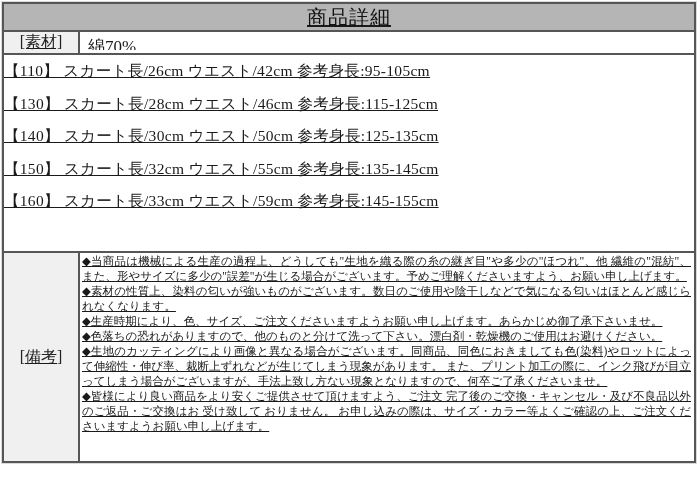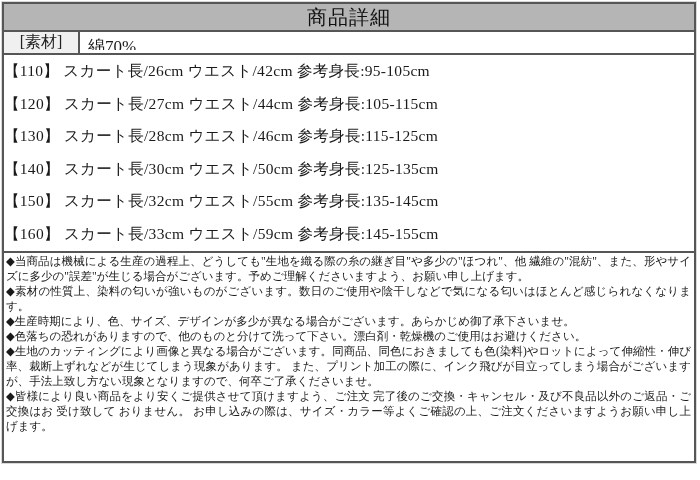--- a/index.html
+++ b/index.html
@@ -13,20 +13,21 @@
   }
   .product-table {
     position: absolute;
     left: 2px;
     top: 2px;
     width: 694px;
     border: 2px solid #565656;
     background: #ffffff;
     box-sizing: border-box;
     outline: 1px solid #d9d9d9;
+    text-decoration: underline;
   }
   .table-header {
     height: 26px;
     line-height: 26px;
     background: #b5b5b5;
     border-bottom: 2px solid #565656;
     text-align: center;
     font-size: 20px;
     letter-spacing: 1px;
     color: #111111;
@@ -92,32 +93,32 @@
   <div class="table-header">商品詳細</div>
 
   <div class="row row-material">
     <div class="label-cell">[素材]</div>
     <div class="value-cell">綿70%</div>
   </div>
 
   <div class="row row-sizes">
     <div class="value-cell">
       <div class="size-line">【110】 スカート長/26cm ウエスト/42cm 参考身長:95-105cm</div>
-      <div class="size-line">【120】 スカート長/27cm ウエスト/44cm 参考身長:105-115cm</div>
       <div class="size-line">【130】 スカート長/28cm ウエスト/46cm 参考身長:115-125cm</div>
       <div class="size-line">【140】 スカート長/30cm ウエスト/50cm 参考身長:125-135cm</div>
       <div class="size-line">【150】 スカート長/32cm ウエスト/55cm 参考身長:135-145cm</div>
       <div class="size-line">【160】 スカート長/33cm ウエスト/59cm 参考身長:145-155cm</div>
     </div>
   </div>
 
   <div class="row row-notes">
+    <div class="label-cell">[備考]</div>
     <div class="value-cell">
       <p class="note-item">◆当商品は機械による生産の過程上、どうしても"生地を織る際の糸の継ぎ目"や多少の"ほつれ"、他 繊維の"混紡"、また、形やサイズに多少の"誤差"が生じる場合がございます。予めご理解くださいますよう、お願い申し上げます。</p>
       <p class="note-item">◆素材の性質上、染料の匂いが強いものがございます。数日のご使用や陰干しなどで気になる匂いはほとんど感じられなくなります。</p>
-      <p class="note-item">◆生産時期により、色、サイズ、デザインが多少が異なる場合がございます。あらかじめ御了承下さいませ。</p>
+      <p class="note-item">◆生産時期により、色、サイズ、ご注文くださいますようお願い申し上げます。あらかじめ御了承下さいませ。</p>
       <p class="note-item">◆色落ちの恐れがありますので、他のものと分けて洗って下さい。漂白剤・乾燥機のご使用はお避けください。</p>
       <p class="note-item">◆生地のカッティングにより画像と異なる場合がございます。同商品、同色におきましても色(染料)やロットによって伸縮性・伸び率、裁断上ずれなどが生じてしまう現象があります。 また、プリント加工の際に、インク飛びが目立ってしまう場合がございますが、手法上致し方ない現象となりますので、何卒ご了承くださいませ。</p>
       <p class="note-item">◆皆様により良い商品をより安くご提供させて頂けますよう、ご注文 完了後のご交換・キャンセル・及び不良品以外のご返品・ご交換はお 受け致して おりません。 お申し込みの際は、サイズ・カラー等よくご確認の上、ご注文くださいますようお願い申し上げます。</p>
     </div>
   </div>
 
 </div>
 
 </body></html>

